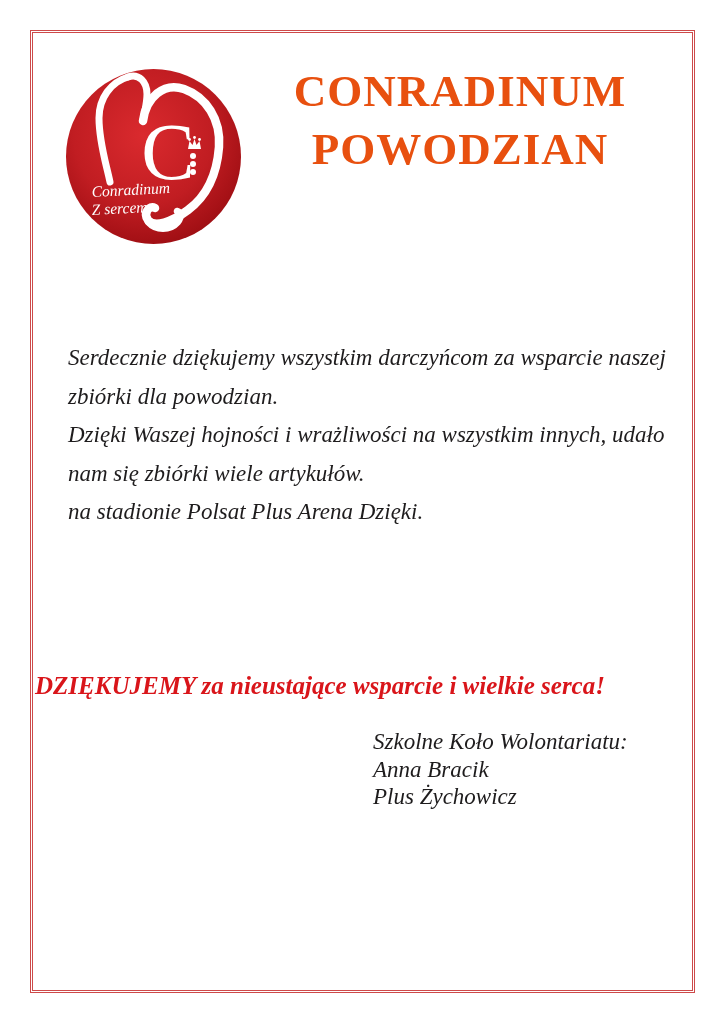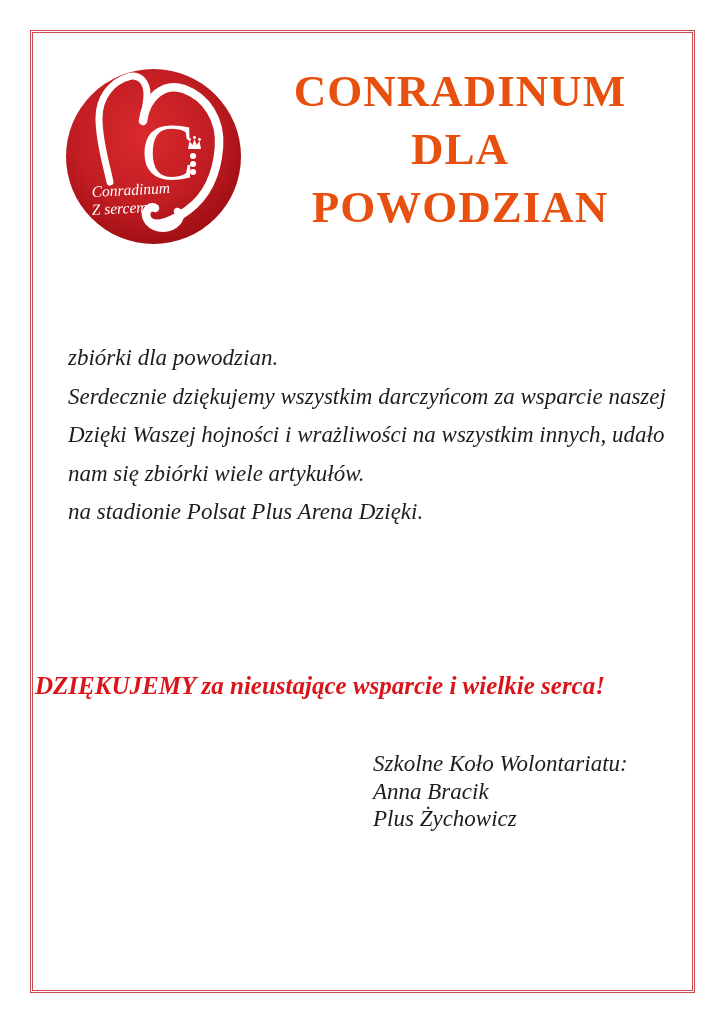--- a/index.html
+++ b/index.html
@@ -27,21 +27,21 @@
   .bodytext{
     position:absolute;left:68px;top:339px;width:600px;
     font-style:italic;font-size:23px;line-height:38.5px;color:#1e1c1d;
     white-space:nowrap;
   }
   .thanks{
     position:absolute;left:0;top:672px;width:640px;text-align:center;
     font-style:italic;font-weight:bold;font-size:25px;color:#d9151a;
   }
   .signature{
-    position:absolute;left:373px;top:750px;
+    position:absolute;left:373px;top:728px;
     font-style:italic;font-size:23px;line-height:27.5px;color:#1e1c1d;
     white-space:nowrap;
   }
 </style>
 </head>
 <body>
 
 <div class="page">
 
   <div class="frame"></div>
@@ -75,27 +75,26 @@
       <circle cx="127" cy="87" r="3"></circle>
       <circle cx="127" cy="95" r="3"></circle>
       <circle cx="127" cy="103" r="3"></circle>
     </g>
     <text class="logo-ring-text" x="26" y="128" font-size="15.5" transform="rotate(-3 26 128)">Conradinum</text>
     <text class="logo-ring-text" x="26" y="146" font-size="15.5" transform="rotate(-3 26 146)">Z sercem</text>
   </svg>
 
   <div class="title">
     <div>CONRADINUM</div>
-    <div>DLA</div>
     <div>POWODZIAN</div>
   </div>
 
   <div class="bodytext">
+    <div>Serdecznie dziękujemy wszystkim darczyńcom za wsparcie naszej</div>
     <div>zbiórki dla powodzian.</div>
-    <div>Serdecznie dziękujemy wszystkim darczyńcom za wsparcie naszej</div>
     <div>Dzięki Waszej hojności i wrażliwości na wszystkim innych, udało</div>
     <div>nam się zbiórki wiele artykułów.</div>
     <div>na stadionie Polsat Plus Arena Dzięki.</div>
   </div>
 
   <div class="thanks">DZIĘKUJEMY za nieustające wsparcie i wielkie serca!</div>
 
   <div class="signature">
     <div>Szkolne Koło Wolontariatu:</div>
     <div>Anna Bracik</div>

